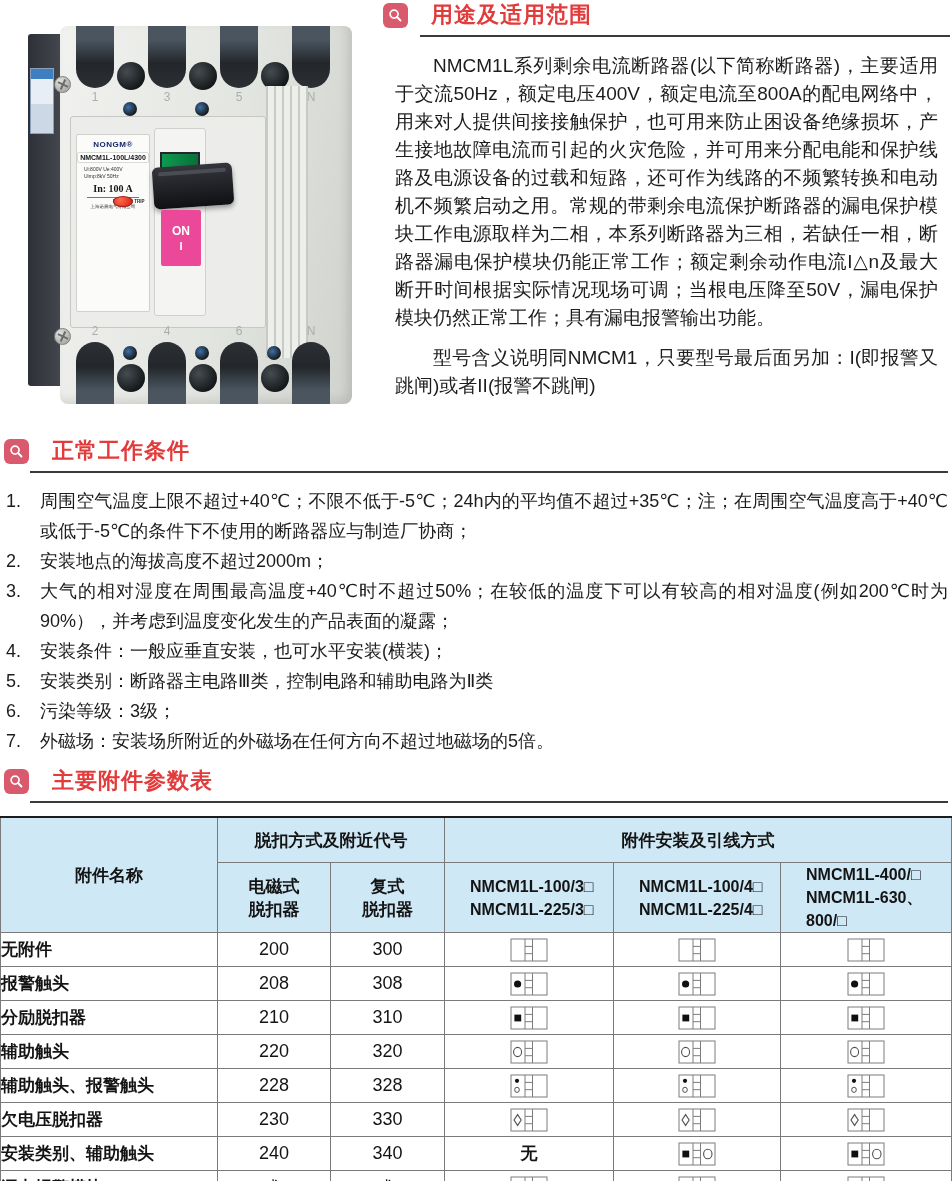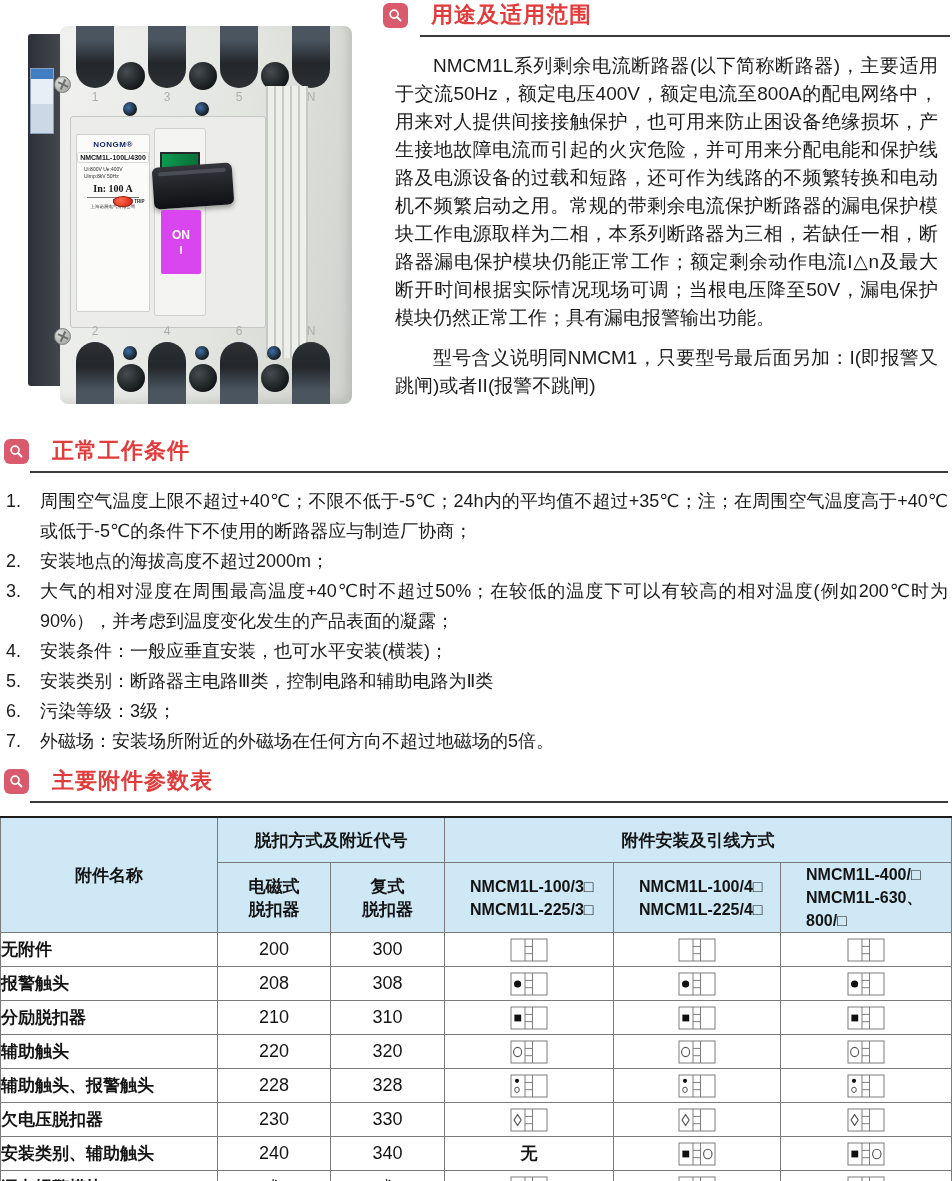--- a/index.html
+++ b/index.html
@@ -75,21 +75,21 @@
   .cb-pushrow{display:flex;align-items:center;gap:3px;}
   .cb-push{font-size:4.5px;font-weight:bold;color:#24262a;white-space:nowrap;}
   .cb-push-btn{width:20px;height:11px;border-radius:50%;background:radial-gradient(circle at 35% 30%,#ff6a4a,#d31d12);border:1px solid #9d1812;flex:0 0 auto;}
   .cb-company{font-size:4.5px;color:#333;white-space:nowrap;}
   
   .cb-toggle{left:146px;top:118px;width:52px;height:188px;background:#f4f5f3;border:1px solid #cfd1cd;border-radius:3px;}
   .cb-green{left:152px;top:142px;width:40px;height:18px;background:linear-gradient(90deg,#0d9b50,#0a6f39);border:2px solid #24272b;}
   .cb-handle{left:145px;top:155px;width:80px;height:42px;background:linear-gradient(180deg,#34363c,#0e1013);
     border-radius:6px;transform:rotate(-4deg);box-shadow:0 3px 5px rgba(0,0,0,.35);}
   .cb-handle::after{content:"";position:absolute;left:6px;top:5px;right:6px;height:4px;background:#4a4d54;border-radius:2px;}
-  .cb-on{left:153px;top:200px;width:40px;height:64px;background:#d946ef;border-radius:2px;color:#fff;
+  .cb-on{left:153px;top:200px;width:40px;height:56px;background:#ec4899;border-radius:2px;color:#fff;
     display:flex;flex-direction:column;align-items:center;justify-content:center;gap:2px;}
   .cb-on .on-t{font-size:12px;font-weight:bold;position:static;}
   .cb-on .on-i{font-size:11px;font-weight:bold;position:static;}
   
   .cb-rccb{left:202px;top:118px;width:52px;height:188px;background:#f7f8f6;border:1px solid #cfd1cd;border-radius:3px;}
   .cb-rccb>*{position:absolute;}
   .rccb-t{right:5px;top:3px;font-size:11px;font-weight:bold;font-style:italic;color:#8a97a6;letter-spacing:1px;}
   .rccb-bars{width:16px;height:8px;background:repeating-linear-gradient(180deg,#9aa0a6 0 1px,transparent 1px 3px);}
   .rccb-slider{width:22px;height:8px;background:linear-gradient(180deg,#5aa9e8,#1c66b8);border:1px solid #26292e;}
   .rccb-circle{width:11px;height:11px;border-radius:50%;background:#fff;border:1px solid #888;}

